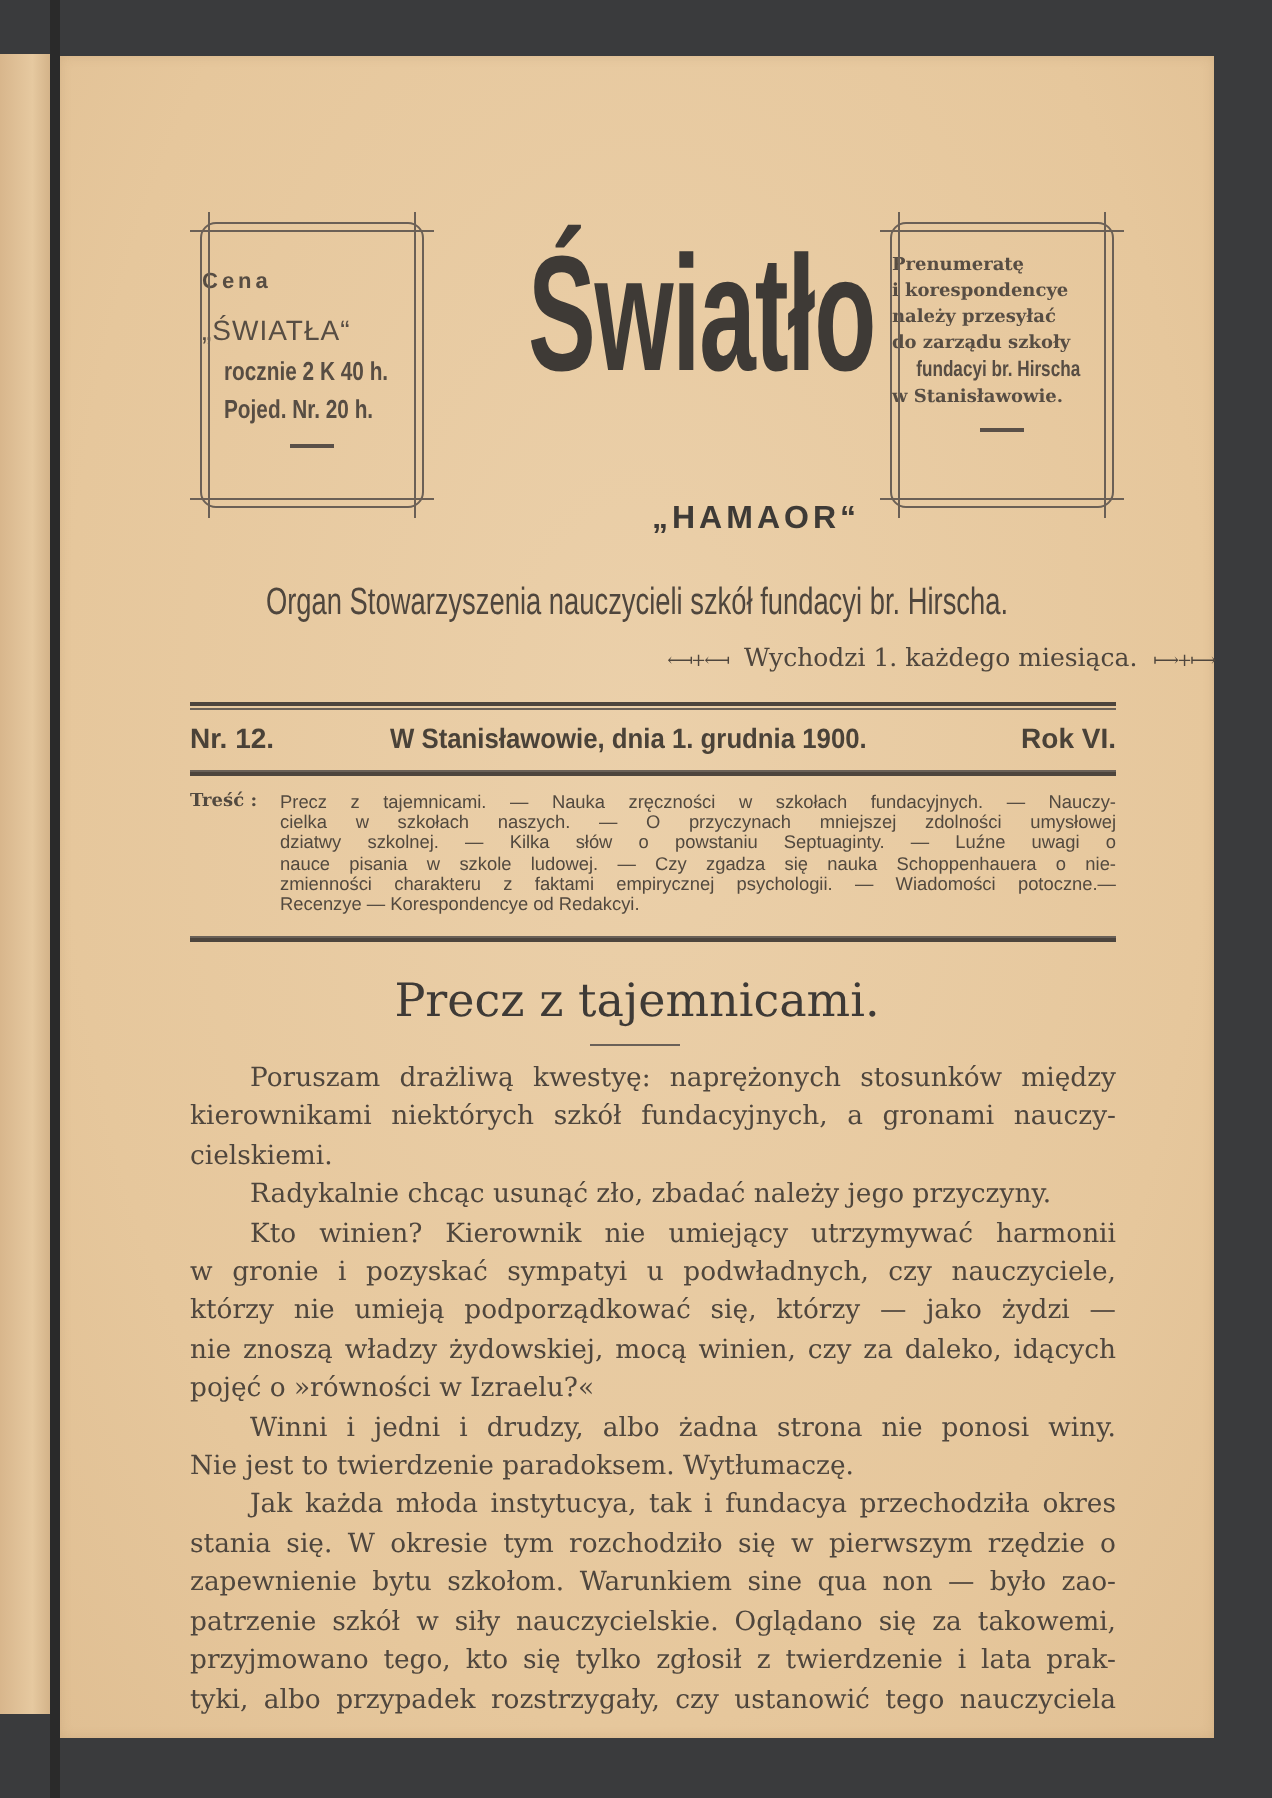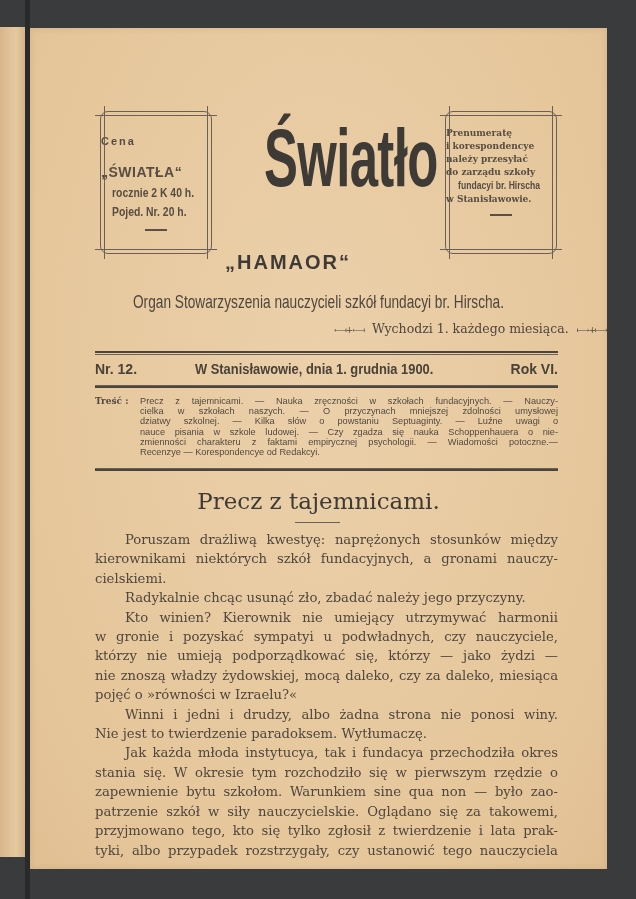--- a/index.html
+++ b/index.html
@@ -37,39 +37,39 @@
     .sub-box { left: 415px; }
     .price-box::before, .sub-box::before, .price-box::after, .sub-box::after {
       content: ""; position: absolute; left: -6px; right: -6px; height: 0; border-top: 1px solid #6b6056;
     }
     .price-box::before, .sub-box::before { top: 3px; }
     .price-box::after, .sub-box::after { bottom: 3px; }
     .vline-l, .vline-r { position: absolute; top: -6px; bottom: -6px; width: 0; border-left: 1px solid #6b6056; }
     .vline-l { left: 3px; } .vline-r { right: 3px; }
 
     .price-box .l1 { margin-top: 23px; font-size: 11px; letter-spacing: 2px; font-weight: bold; }
-    .price-box .l2 { margin-top: 17px; font-size: 14px; font-weight: bold; letter-spacing: 0.5px; }
+    .price-box .l2 { margin-top: 10px; font-size: 14px; font-weight: normal; letter-spacing: 0.5px; }
     .price-box .l3 { margin-top: 5px; font-size: 13px; font-weight: bold; transform: scaleX(0.8); }
     .price-box .l4 { margin-top: 4px; font-size: 13px; font-weight: bold; transform: scaleX(0.8); }
     .box-rule { width: 22px; height: 2px; background: #5a5048; margin: 10px auto 0; }
 
     .sub-box .s1 { margin-top: 16px; font-size: 9px; font-weight: bold; font-family: "DejaVu Serif", serif; }
     .sub-box .s { margin-top: 3px; font-size: 9px; font-weight: bold; font-family: "DejaVu Serif", serif; }
     .sub-box .s-strong { margin-top: 2px; font-size: 11px; font-weight: bold; transform: scaleX(0.78); }
 
     .title {
       position: absolute; left: 195px; top: 85px; width: 205px; text-align: center;
       font-family: "Liberation Sans", sans-serif; font-weight: bold;
       font-size: 82px; line-height: 90px; color: #3e3a36;
       transform: scaleX(0.62); transform-origin: center;
       letter-spacing: -1px;
     }
     .hamaor {
-      position: absolute; left: 195px; top: 223px; width: 205px; text-align: left;
-      font-family: "Liberation Sans", sans-serif; font-weight: bold; font-size: 20px;
+      position: absolute; left: 195px; top: 223px; width: 205px; text-align: right;
+      font-family: "Liberation Sans", sans-serif; font-weight: bold; font-size: 16px;
       letter-spacing: 2px; color: #3e3a36;
     }
     .organ {
       position: absolute; left: 0; top: 263px; width: 577px; text-align: center;
       font-family: "Liberation Sans", sans-serif; font-size: 19px; color: #4f463d;
       transform: scaleX(0.72); transform-origin: center; white-space: nowrap;
     }
     .freq {
       position: absolute; left: 0; top: 293px; width: 577px; text-align: right;
       font-size: 12.5px; color: #4f463d; white-space: nowrap;
@@ -182,21 +182,21 @@
   <div class="title-rule"></div>
 
   <div class="article" id="article-body">
       <span class="ln indent">Poruszam drażliwą kwestyę: naprężonych stosunków między</span>
       <span class="ln">kierownikami niektórych szkół fundacyjnych, a gronami nauczy-</span>
       <span class="ln end">cielskiemi.</span>
       <span class="ln indent end">Radykalnie chcąc usunąć zło, zbadać należy jego przyczyny.</span>
       <span class="ln indent">Kto winien? Kierownik nie umiejący utrzymywać harmonii</span>
       <span class="ln">w gronie i pozyskać sympatyi u podwładnych, czy nauczyciele,</span>
       <span class="ln">którzy nie umieją podporządkować się, którzy — jako żydzi —</span>
-      <span class="ln">nie znoszą władzy żydowskiej, mocą daleko, czy za daleko, miesiąca</span>
+      <span class="ln">nie znoszą władzy żydowskiej, mocą winien, czy za daleko, idących</span>
       <span class="ln end">pojęć o »równości w Izraelu?«</span>
       <span class="ln indent">Winni i jedni i drudzy, albo żadna strona nie ponosi winy.</span>
       <span class="ln end">Nie jest to twierdzenie paradoksem. Wytłumaczę.</span>
       <span class="ln indent">Jak każda młoda instytucya, tak i fundacya przechodziła okres</span>
       <span class="ln">stania się. W okresie tym rozchodziło się w pierwszym rzędzie o</span>
       <span class="ln">zapewnienie bytu szkołom. Warunkiem sine qua non — było zao-</span>
       <span class="ln">patrzenie szkół w siły nauczycielskie. Oglądano się za takowemi,</span>
       <span class="ln">przyjmowano tego, kto się tylko zgłosił z twierdzenie i lata prak-</span>
       <span class="ln">tyki, albo przypadek rozstrzygały, czy ustanowić tego nauczyciela</span>
     </div>

